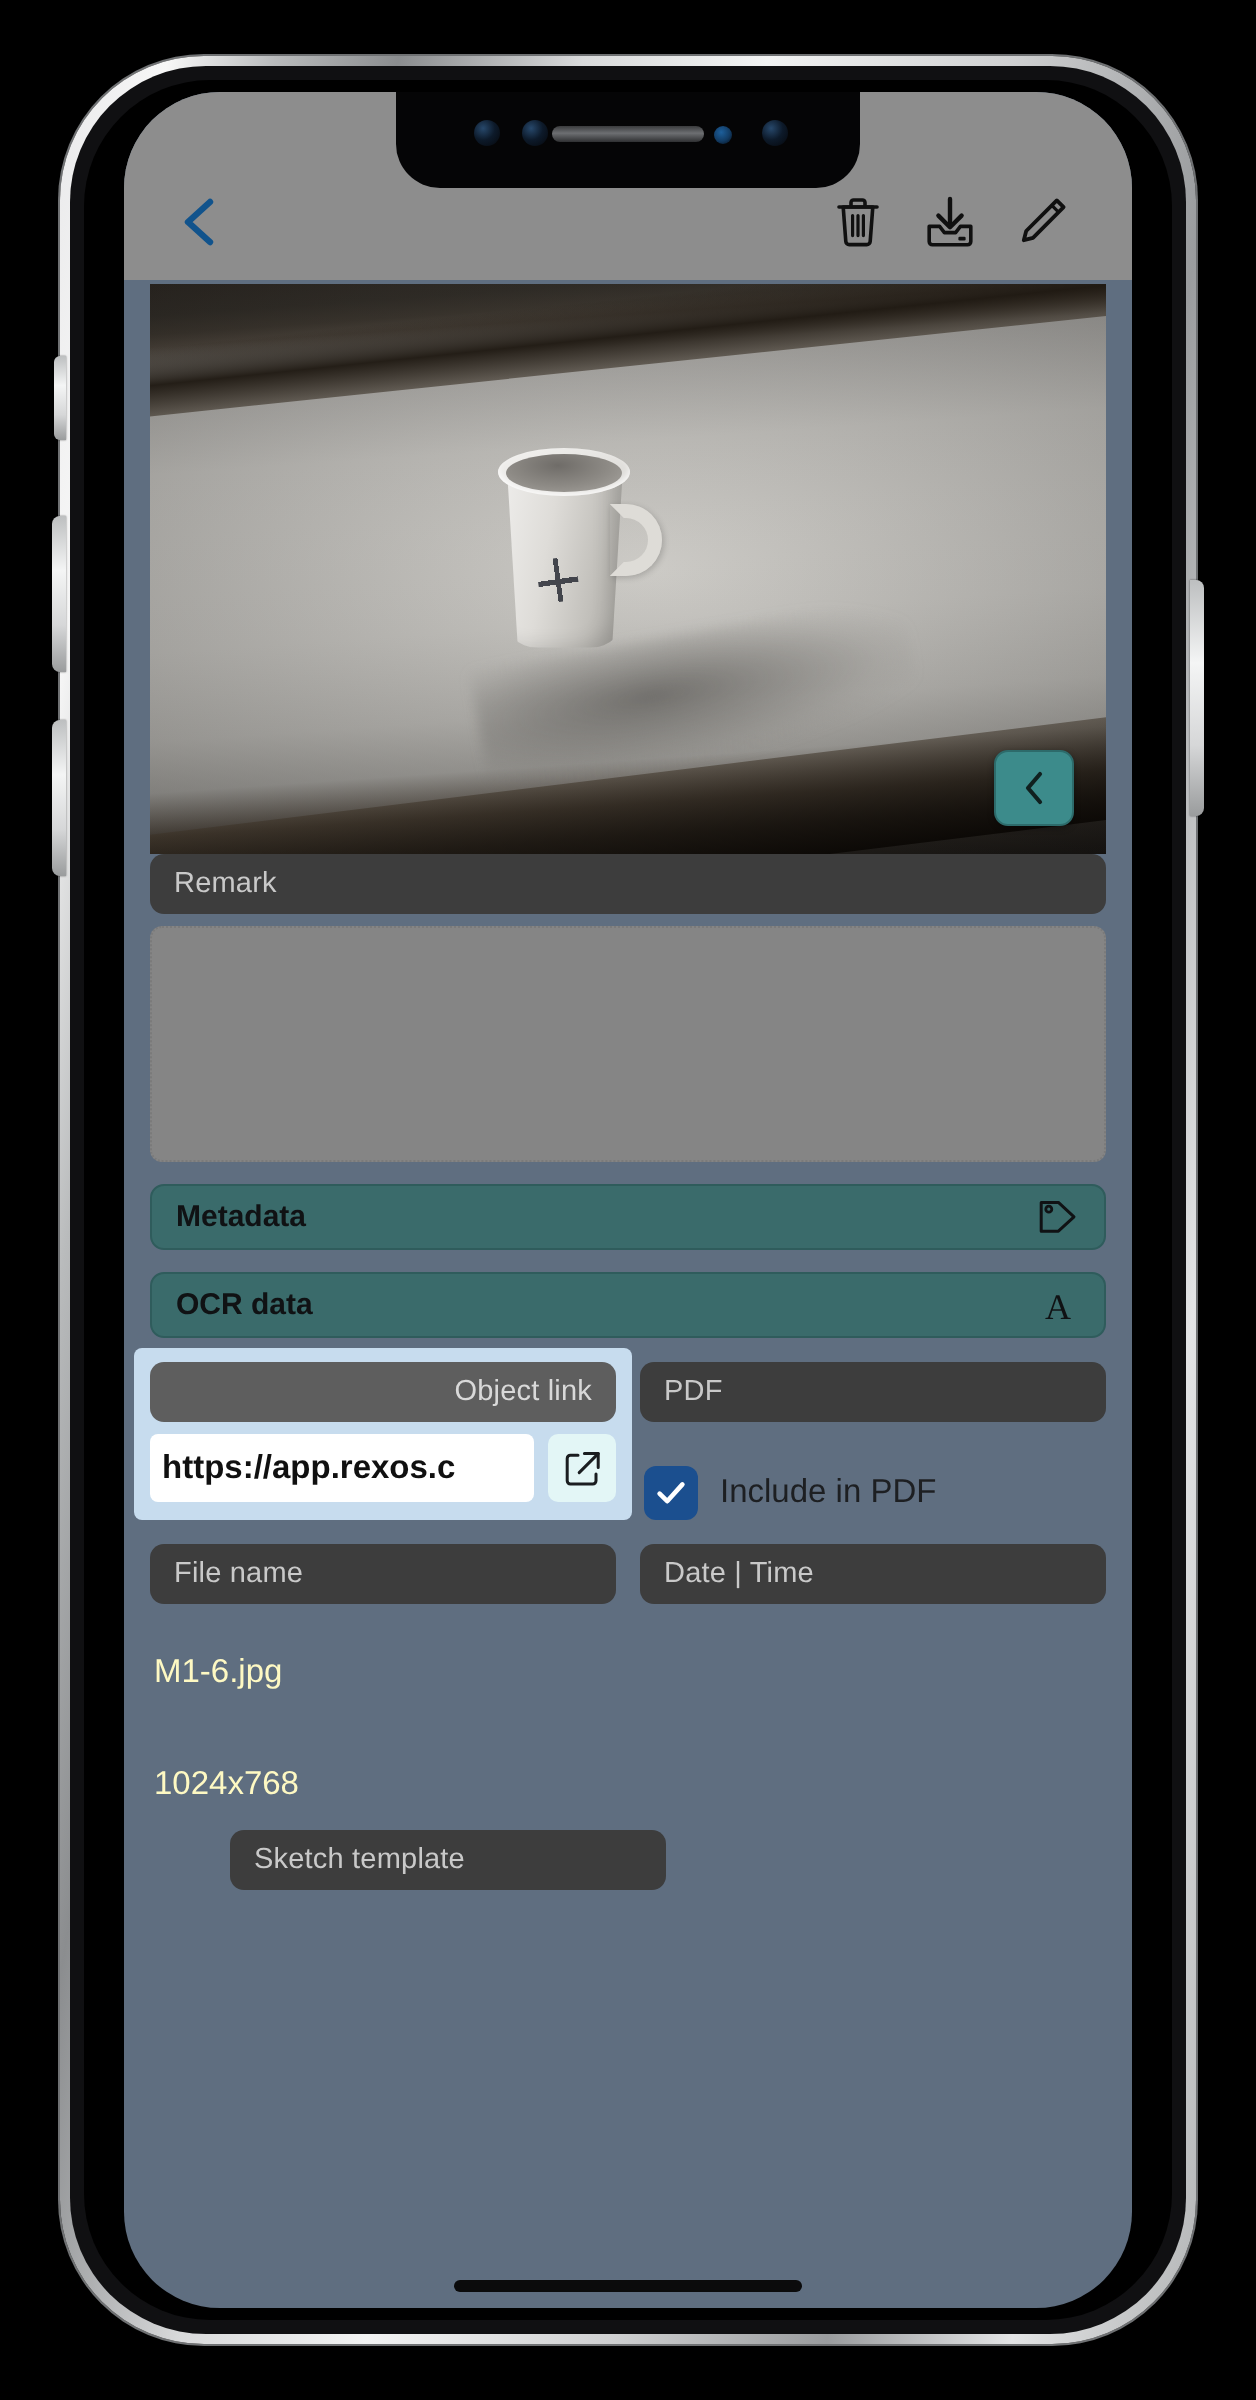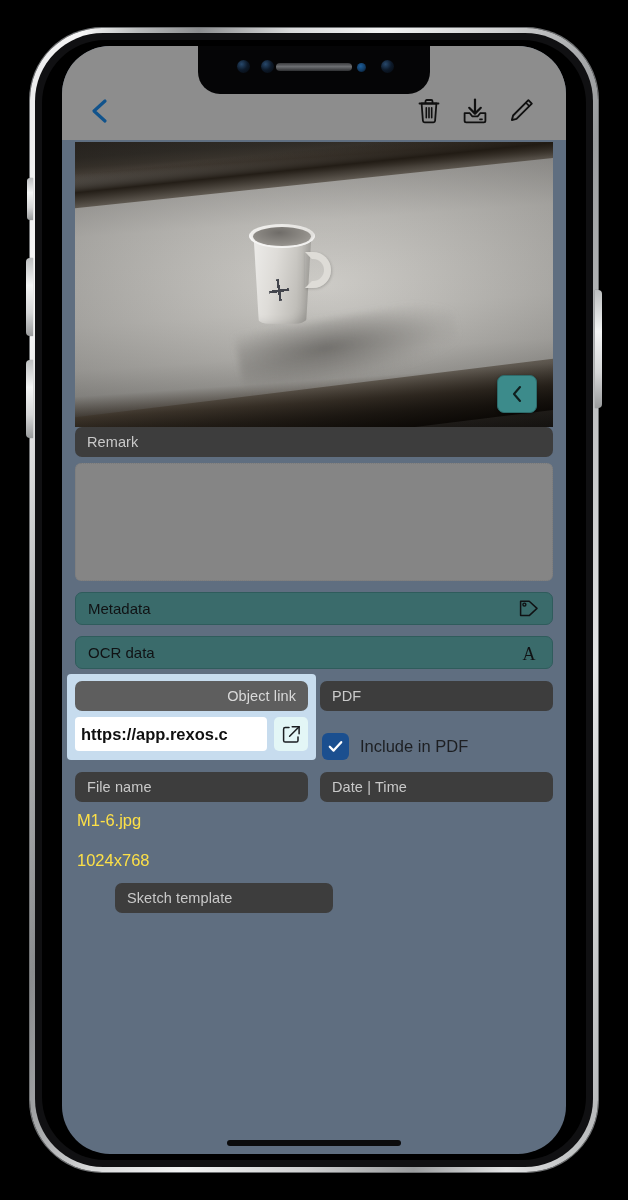--- a/index.html
+++ b/index.html
@@ -237,21 +237,21 @@
     margin-top: 11px;
     height: 33px;
     background: #3a6b6b;
     border: 1px solid #2f5c5c;
     border-radius: 7px;
     display: flex; align-items: center;
     padding: 0 12px;
     color: #101214;
     font-size: 15px;
   }
-  .teal-btn .btn-label { flex: 1; }
+  .teal-btn .btn-label { flex: 1; font-weight: bold; }
   .teal-btn .btn-ico { display:flex; align-items:center; justify-content:center; width: 22px; }
 
   .two-col {
     display: flex;
     gap: 12px;
     margin-top: 12px;
   }
   .col { flex: 1; min-width: 0; }
 
   
@@ -294,23 +294,23 @@
   .checkbox {
     width: 27px; height: 27px;
     background: #1b4f8f;
     border-radius: 6px;
     display: flex; align-items: center; justify-content: center;
     flex: 0 0 27px;
   }
   .check-label { color: #1d1f22; font-size: 16.5px; }
 
   .value-text {
-    color: #fde047;
+    color: #fef9c3;
     font-size: 16.5px;
-    margin-top: 9px;
+    margin-top: 25px;
     padding-left: 2px;
     white-space: nowrap;
     overflow: hidden;
   }
 
   .sketch-row { margin-top: 13px; padding-left: 40px; }
   .sketch-row .label-pill { width: 218px; }
 
   
   .home-indicator {

